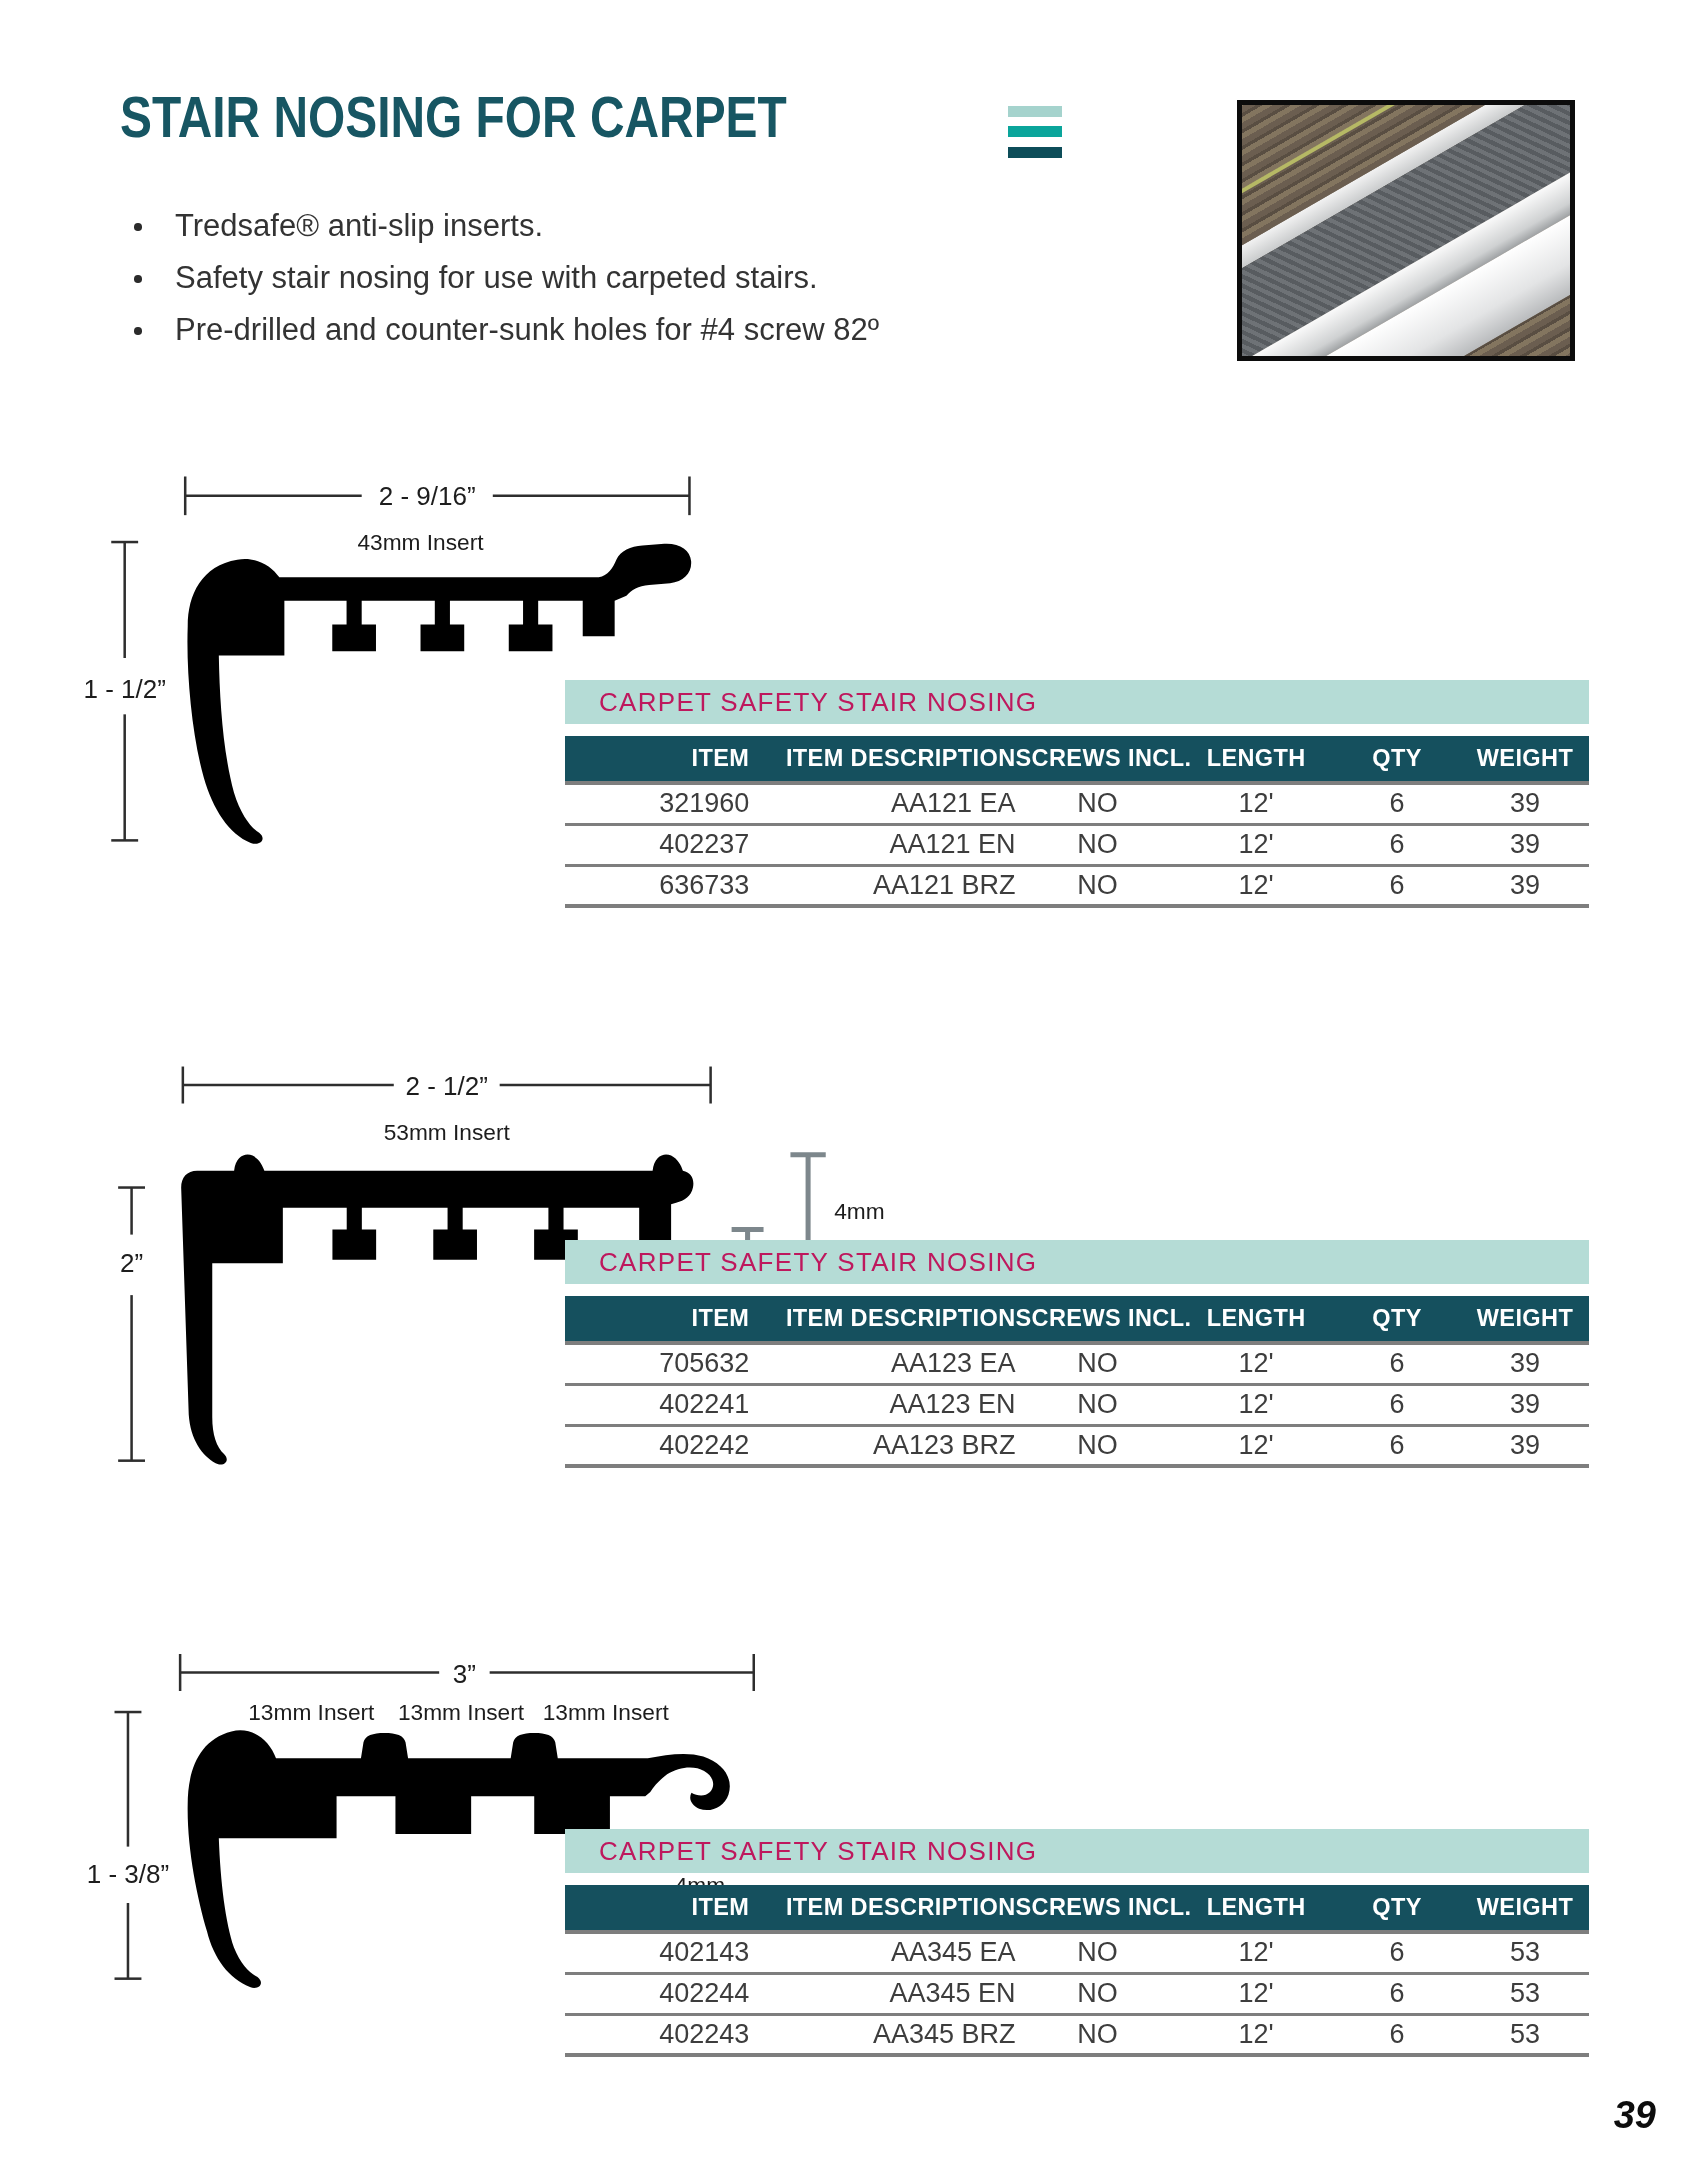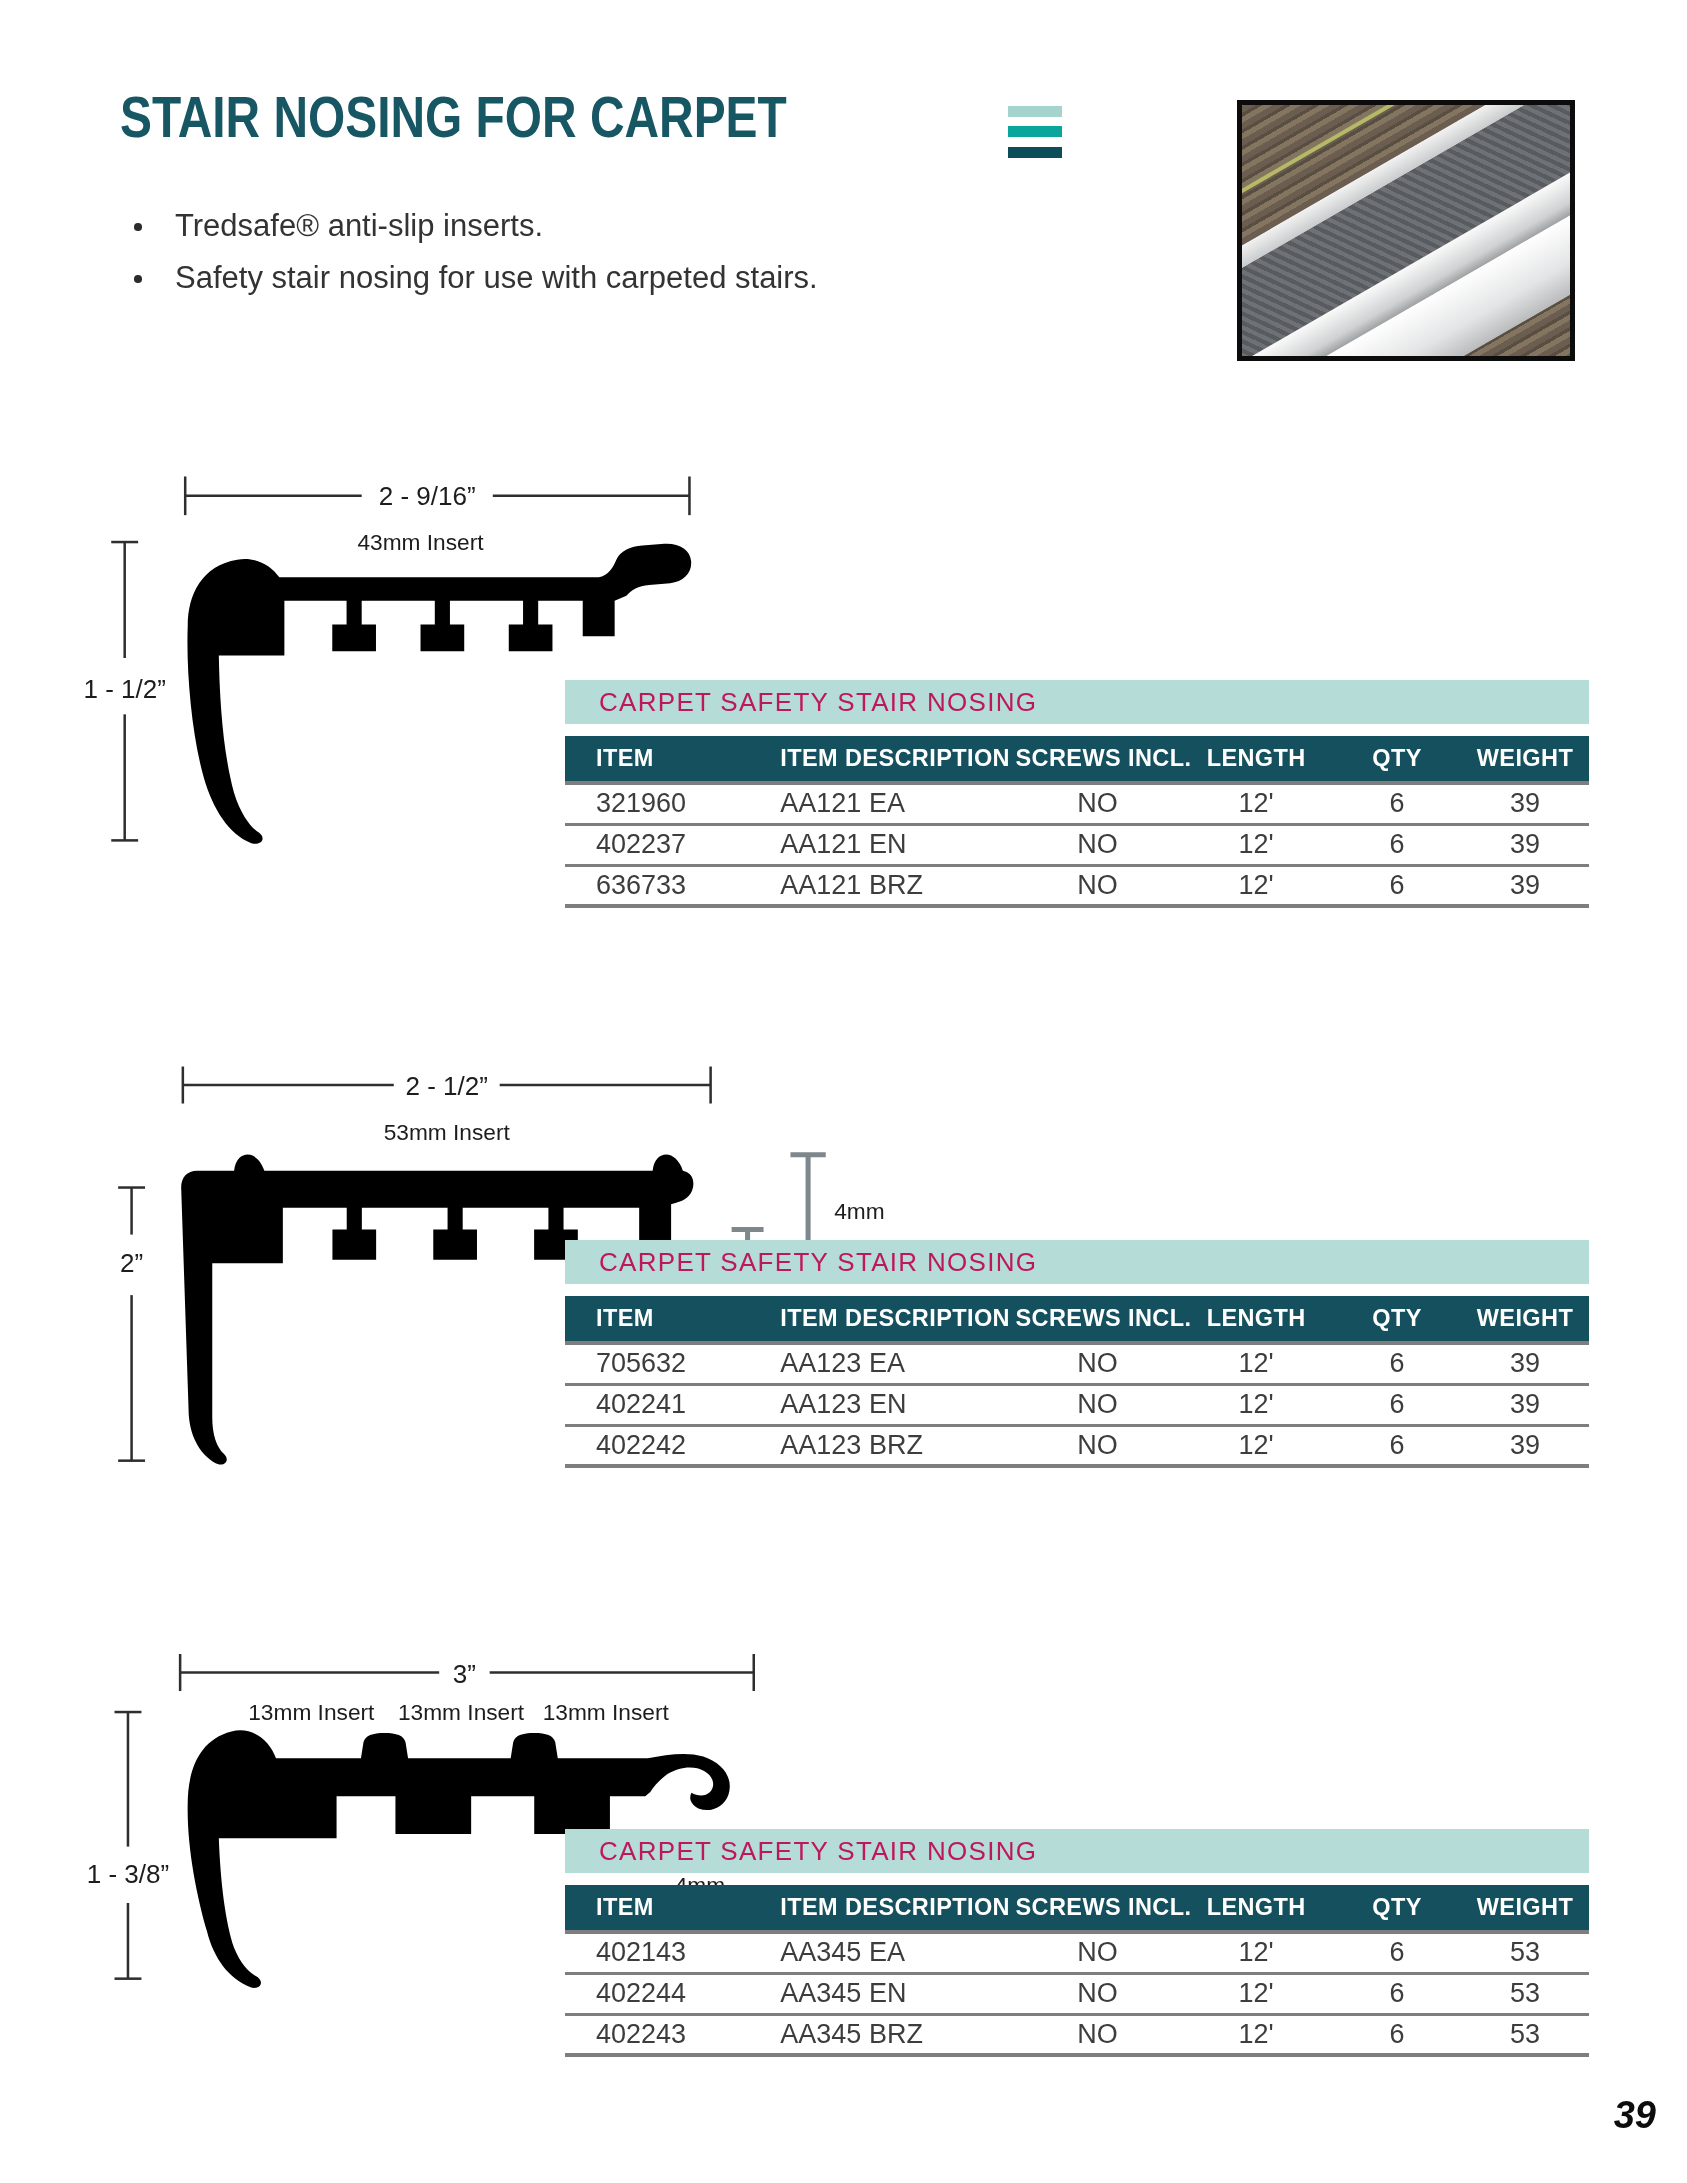--- a/index.html
+++ b/index.html
@@ -48,21 +48,21 @@
   .band{height:44px;background:#b5dcd6;display:flex;align-items:center;
         padding-left:34px;box-sizing:border-box;margin-bottom:11.8px;}
   .band span{color:#be185d;font-size:26px;letter-spacing:1.3px;white-space:nowrap;}
   .thead,.trow{display:grid;grid-template-columns:18% 26% 16% 15% 12.5% 12.5%;
         align-items:center;box-sizing:border-box;}
   .thead{height:49px;background:#15505e;border-bottom:4.2px solid #7e7e7e;}
   .thead span{color:#ffffff;font-weight:700;font-size:23.5px;letter-spacing:0.4px;white-space:nowrap;}
   .trow{height:41px;background:#ffffff;border-bottom:3.4px solid #7e7e7e;}
   .trow:last-child{border-bottom:4.2px solid #7e7e7e;}
   .trow span{color:#3d3d3d;font-size:27px;white-space:nowrap;}
-  .l{text-align:left;padding-left:31px;}
+  .l{text-align:right;padding-left:31px;}
   .c{text-align:center;}
 
   .pagenum{position:absolute;left:1505px;top:2094px;width:151px;text-align:right;
            font-size:38px;font-weight:700;font-style:italic;color:#0d0d0d;}
 </style>
 </head>
 <body>
 
 <div id="page">
 
@@ -83,20 +83,21 @@
       <div class="ph-row ph-insert"></div>
       <div class="ph-row ph-silver"></div>
       <div class="ph-row ph-face"></div>
       <div class="ph-row ph-carpet ph-carpet-b"></div>
     </div>
   </div>
 
   <ul class="bullets">
     <li><span>Tredsafe® anti-slip inserts.</span></li>
     <li><span>Safety stair nosing for use with carpeted stairs.</span></li>
+    <li><span>Pre-drilled and counter-sunk holes for #4 screw 82º</span></li>
   </ul>
 
   <svg class="diag" style="left:59px;top:458px;" width="639" height="395" viewBox="0 0 760 470">
     <g>
       <line x1="150" y1="22" x2="150" y2="68"></line>
       <line x1="750" y1="22" x2="750" y2="68"></line>
       <line x1="150" y1="45" x2="360" y2="45"></line>
       <line x1="516" y1="45" x2="750" y2="45"></line>
       <line x1="62" y1="100" x2="94" y2="100"></line>
       <line x1="62" y1="455" x2="94" y2="455"></line>

